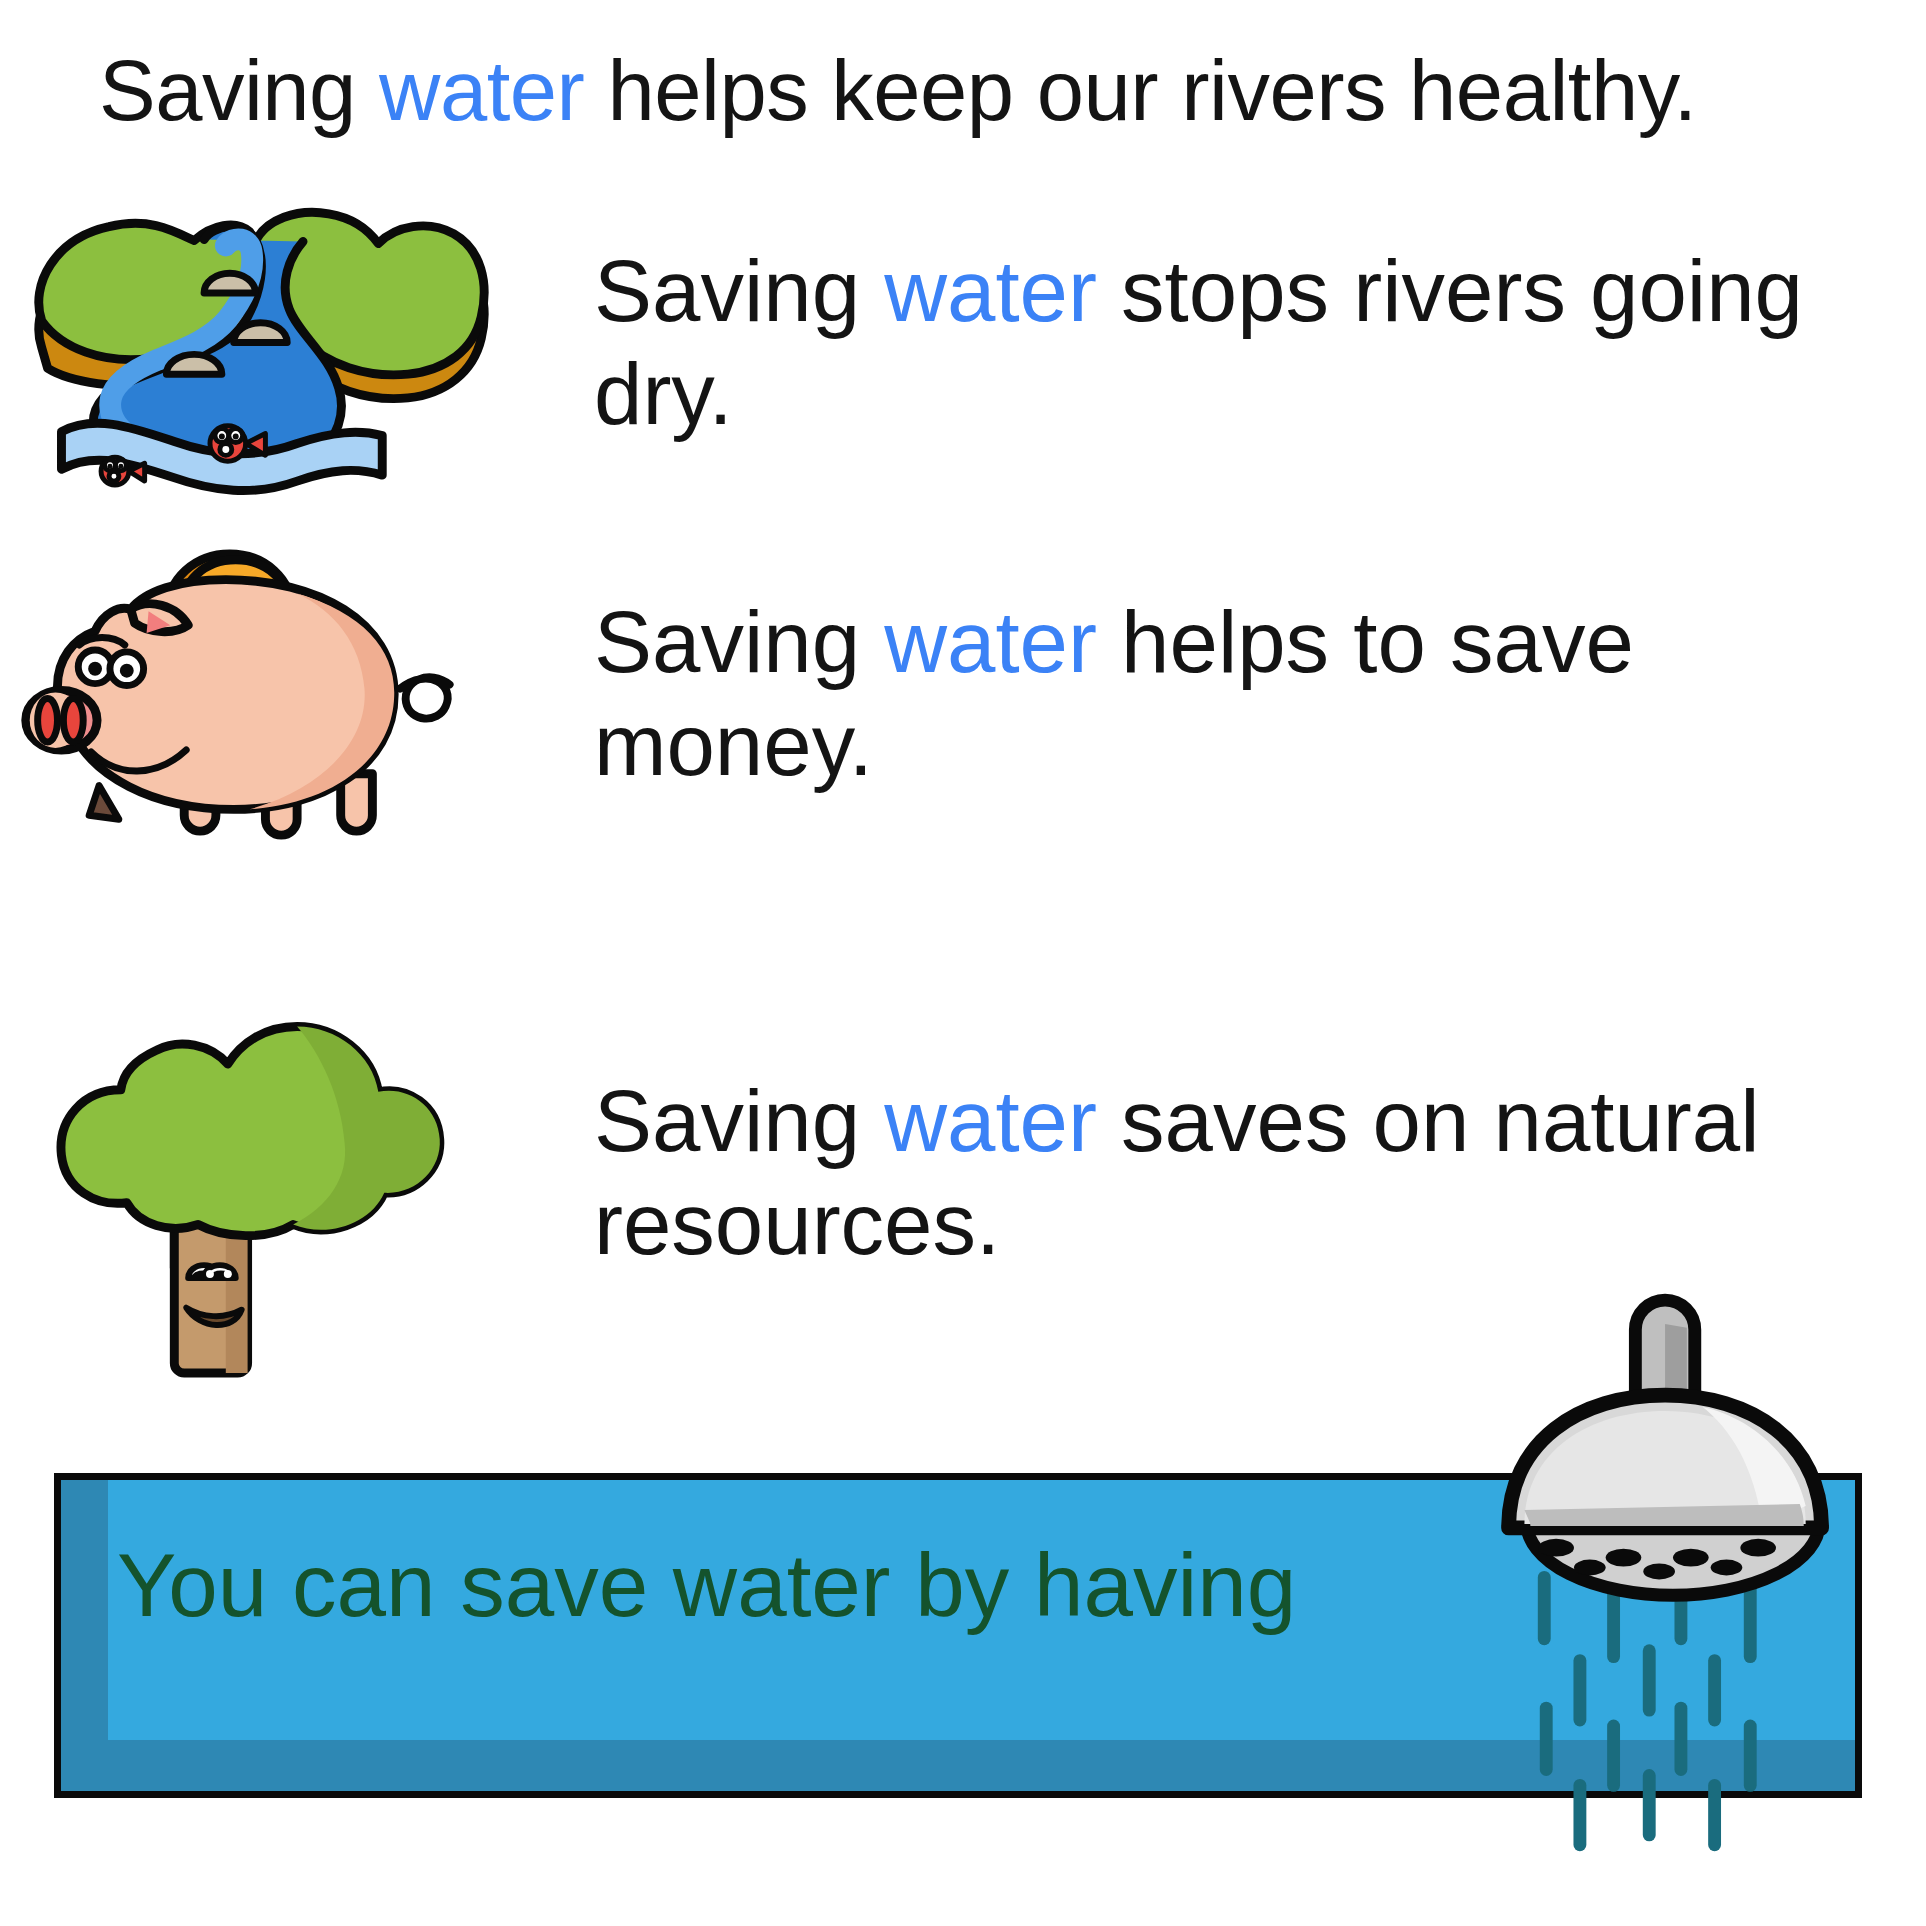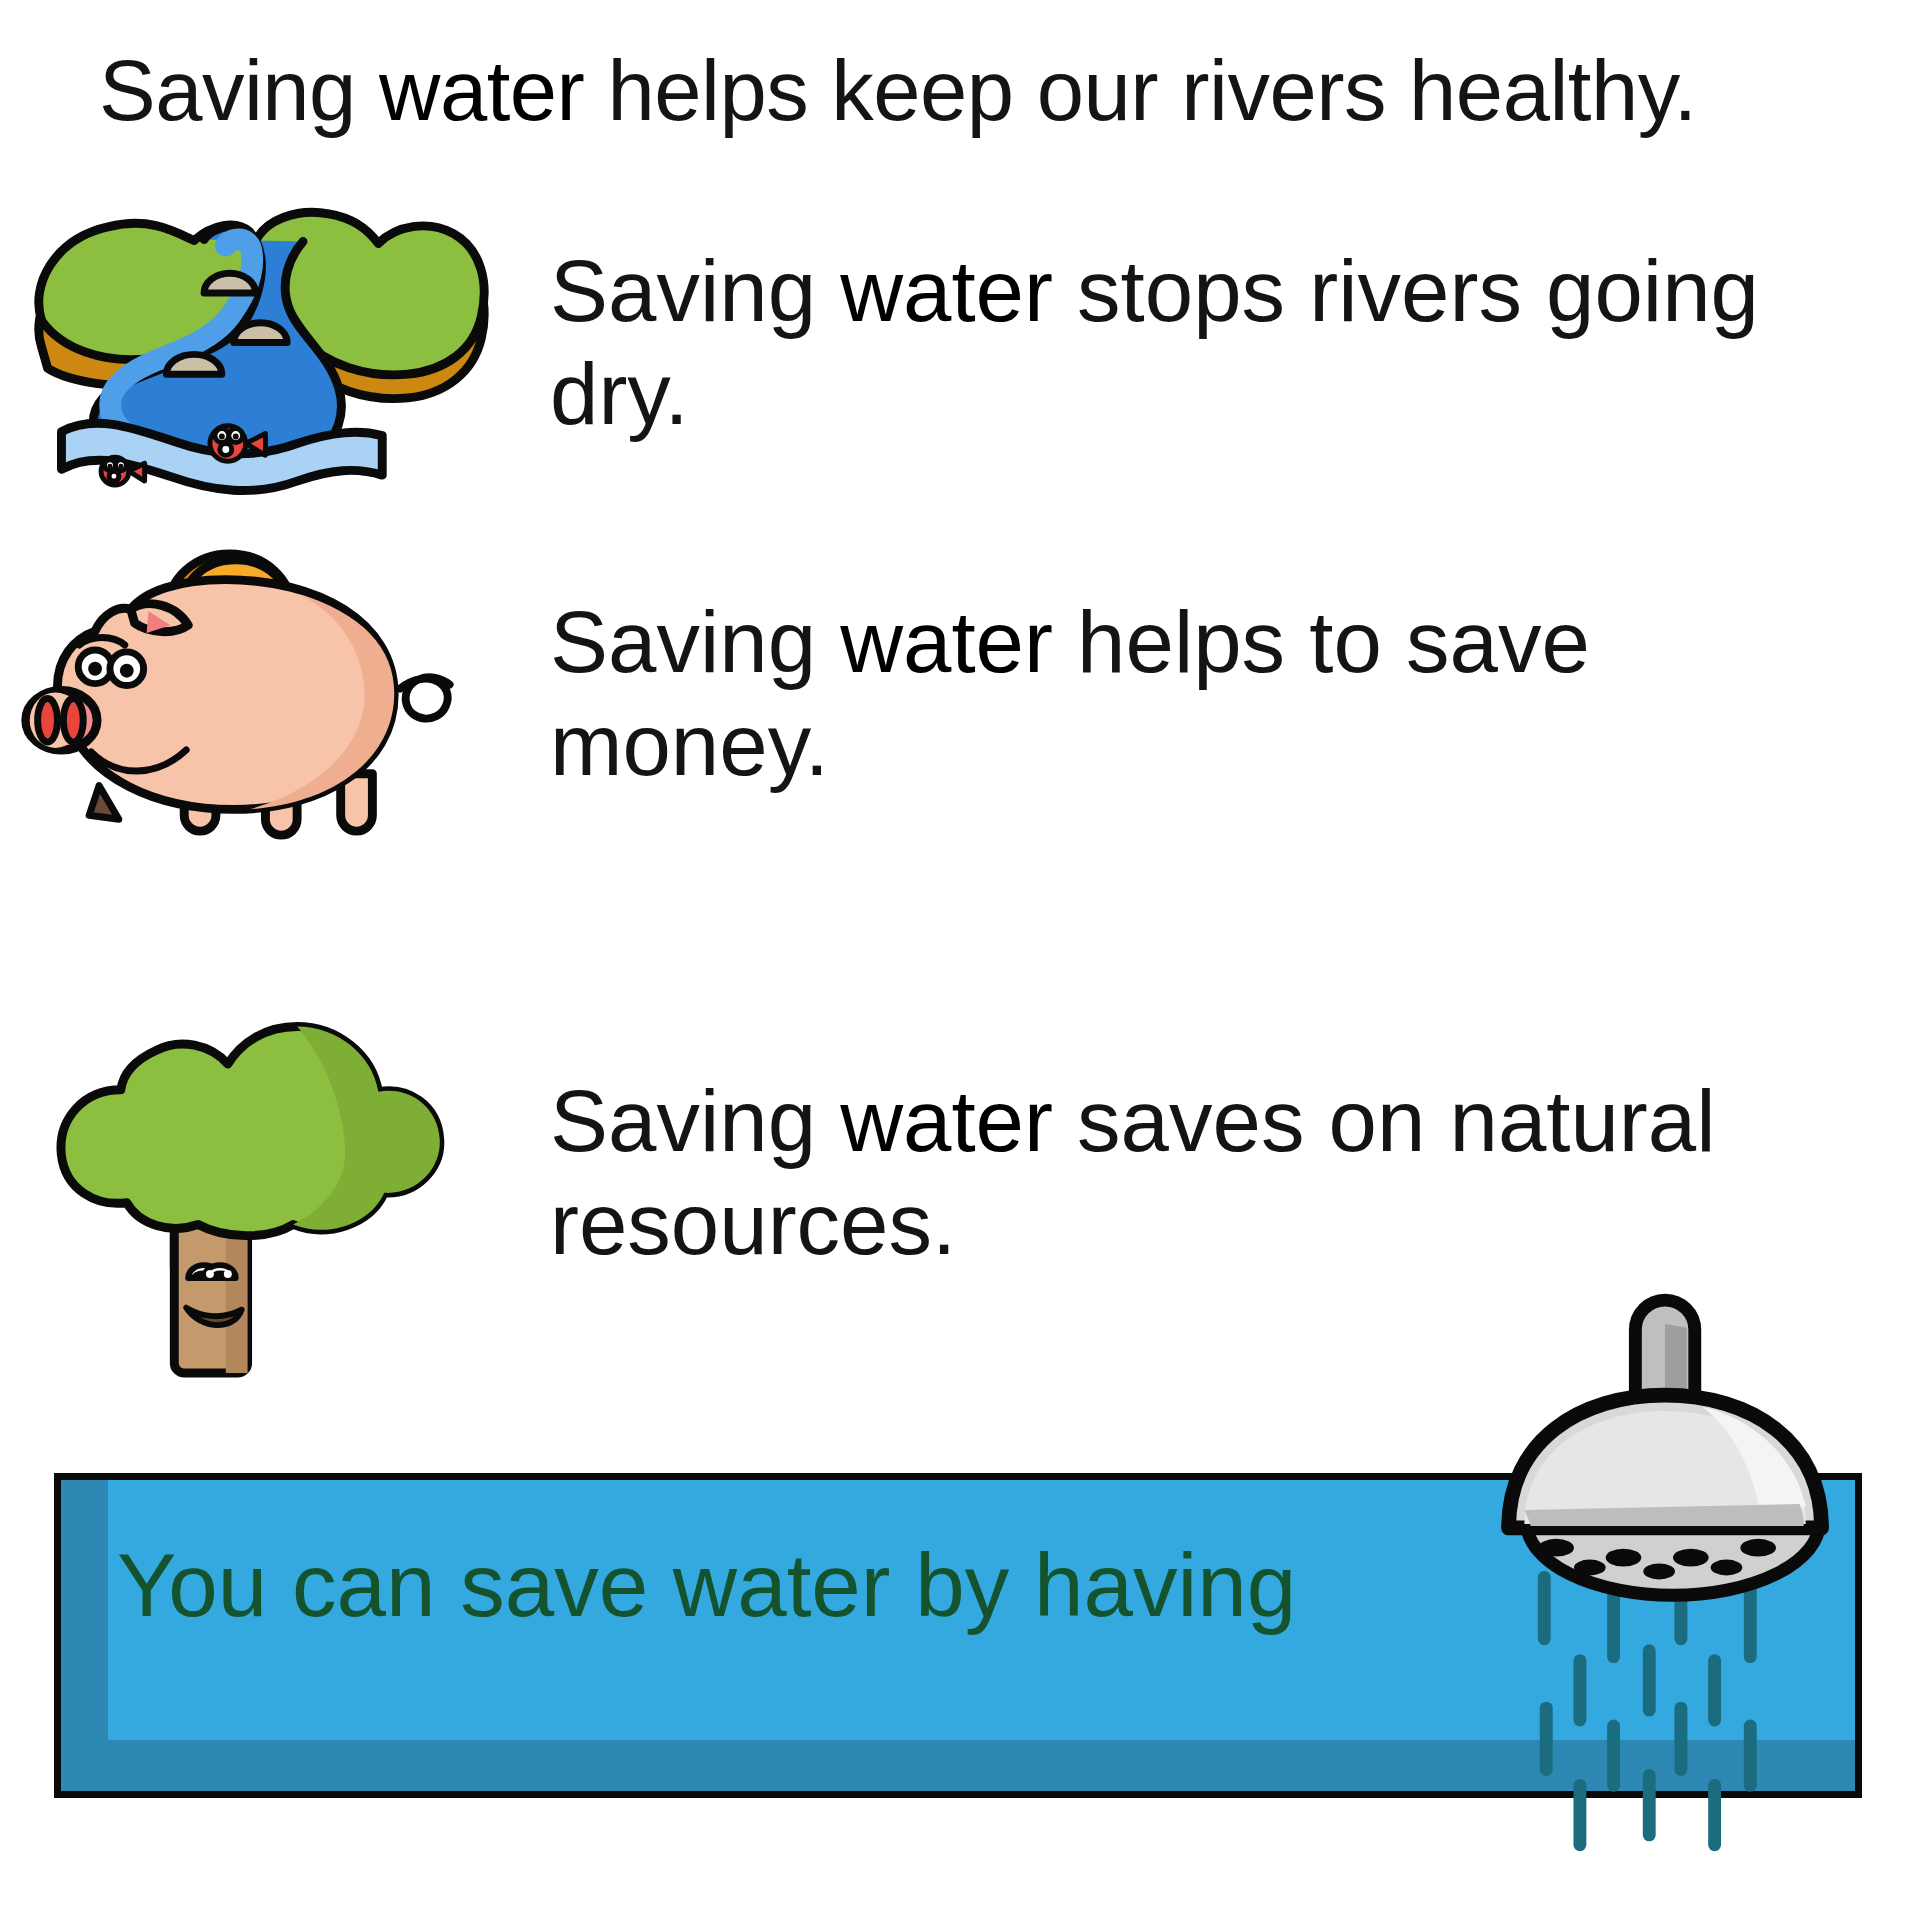--- a/index.html
+++ b/index.html
@@ -26,29 +26,30 @@
     left: 99px;
     top: 48px;
     width: 1782px;
     font-size: 85px;
     line-height: 1.0;
     letter-spacing: -0.5px;
     color: #141414;
     font-weight: 400;
     white-space: nowrap;
   }
-  .accent { color: #000000; text-align: right; }
+  .accent { color: #3b82f6; text-align: right; }
 
   
   .row {
     position: absolute;
     left: 0;
     width: 1927px;
     display: flex;
     align-items: center;
+    gap: 44px;
   }
   #row-river  { top: 194px;  height: 297px; }
   #row-piggy  { top: 540px;  height: 307px; }
   #row-tree   { top: 965px;  height: 416px; }
 
   .row-art {
     position: relative;
     width: 515px;
     height: 100%;
     flex: 0 0 515px;

